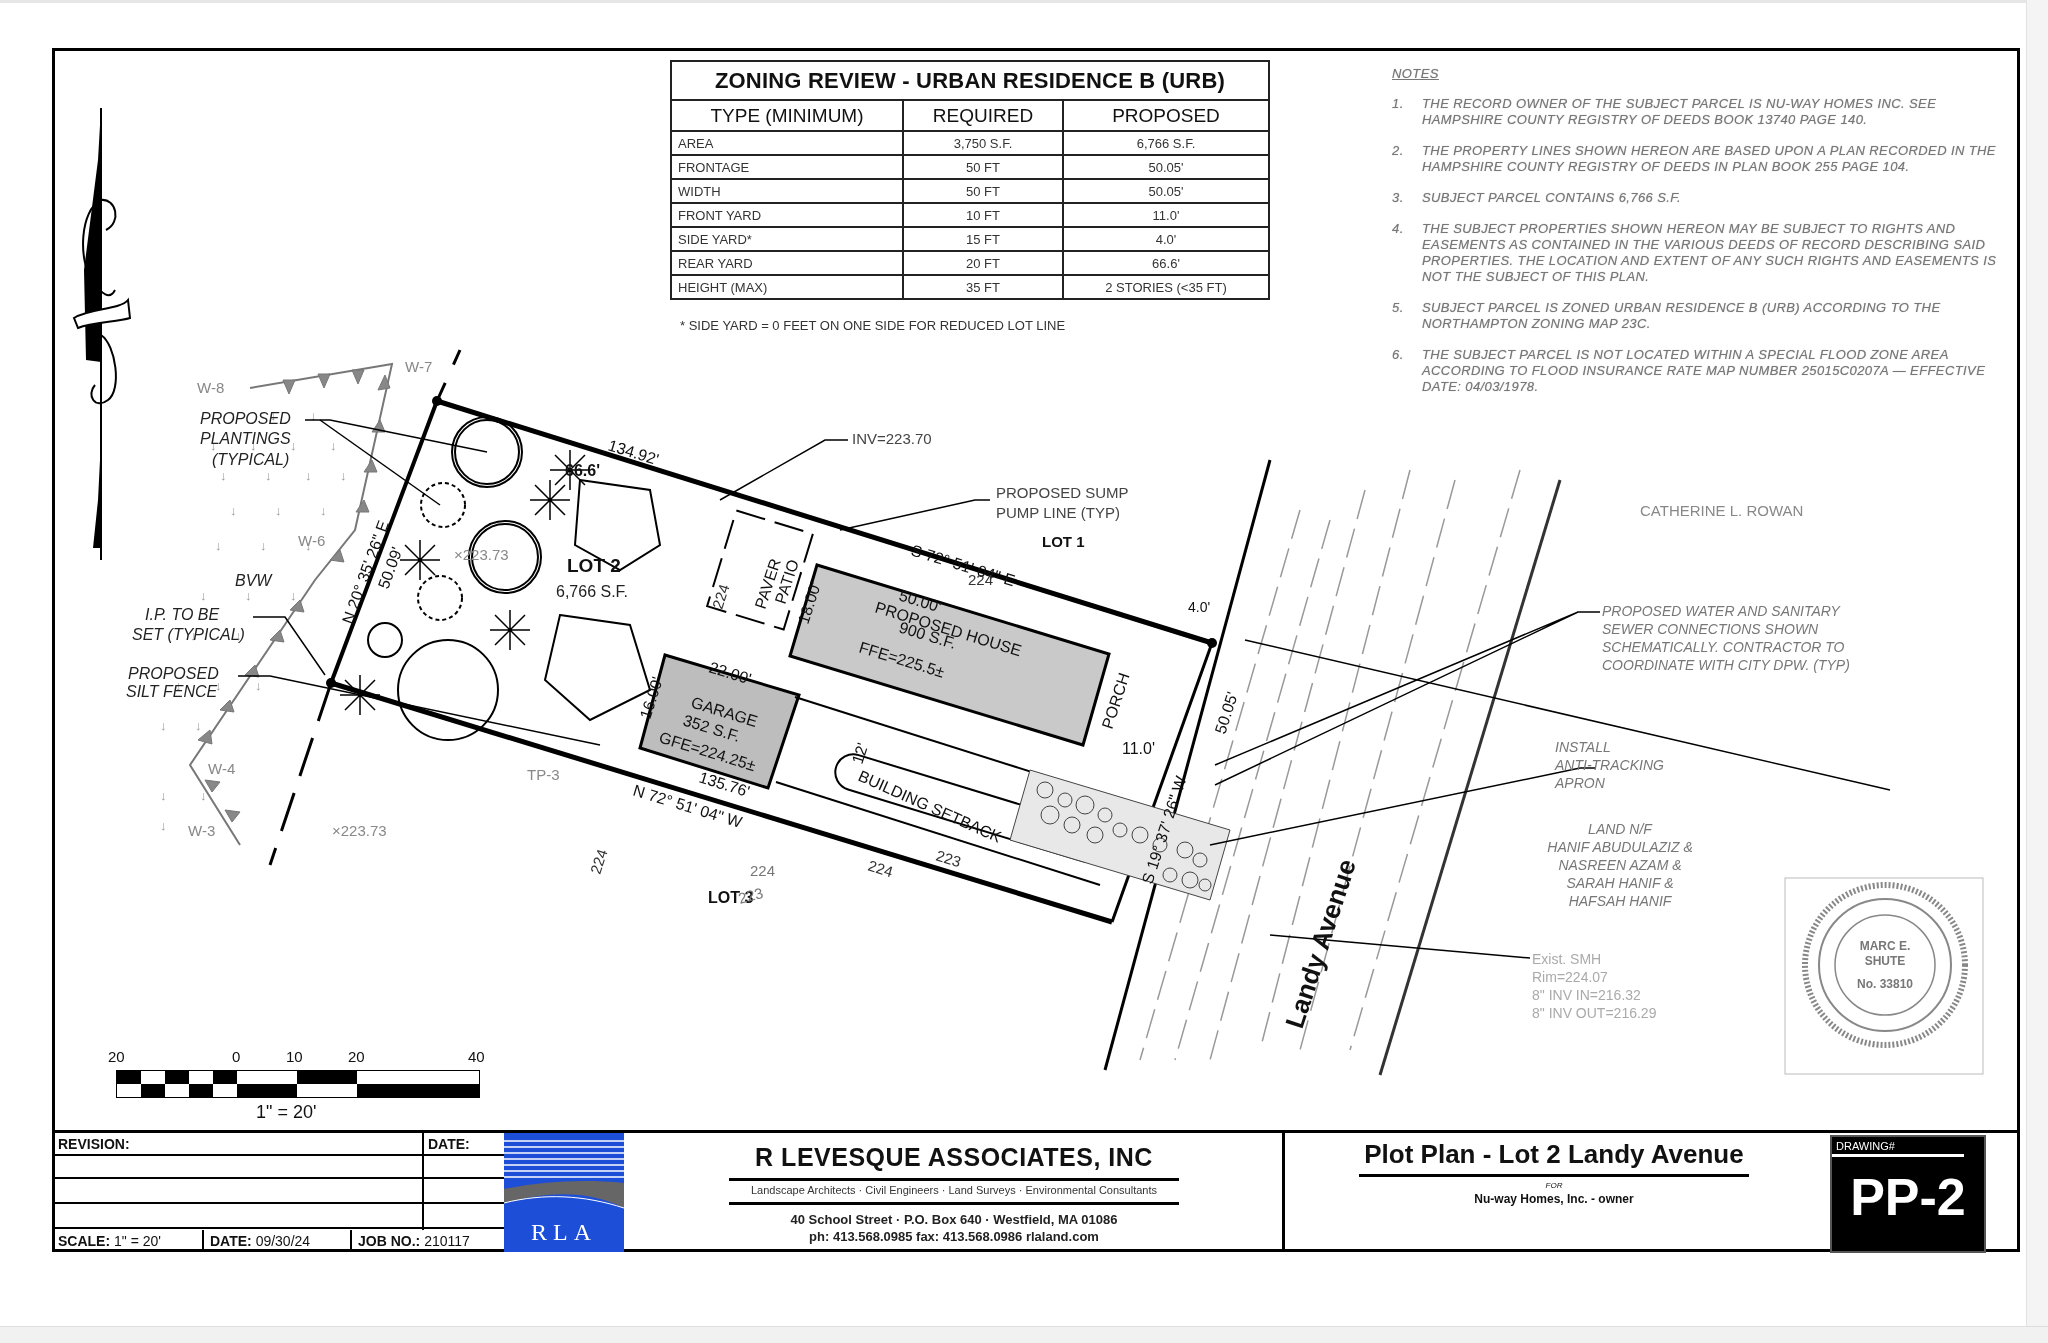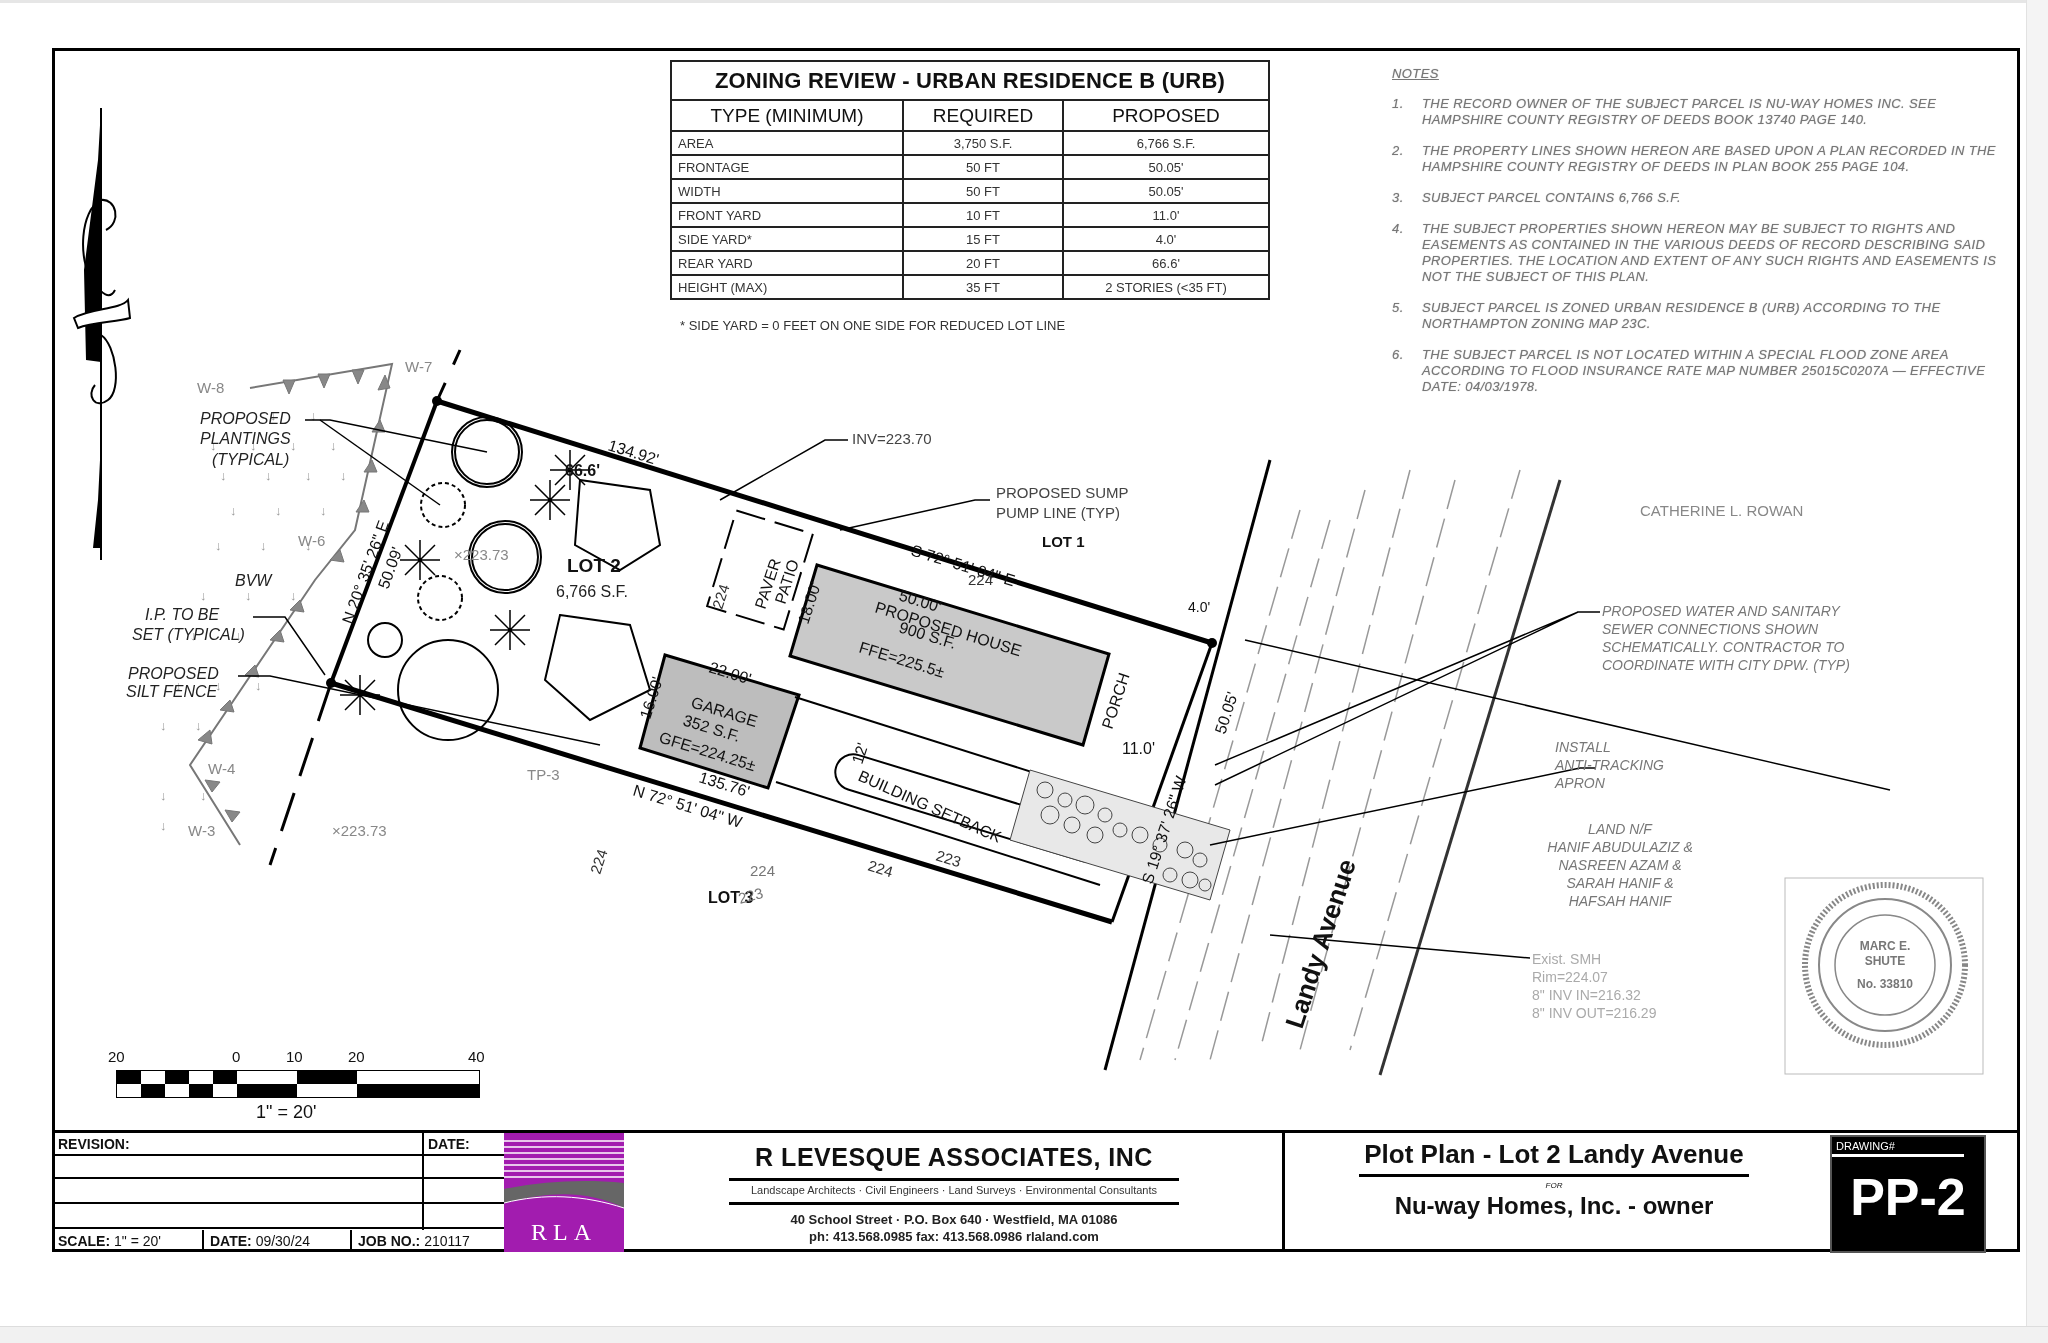--- a/index.html
+++ b/index.html
@@ -36,33 +36,33 @@
   .tb { position:absolute; left:52px; top:1130px; width:1968px; height:122px; border-top:3px solid #000; box-sizing:border-box; }
   .rev { position:absolute; left:0; top:0; width:452px; height:119px; border-right:2px solid #000; }
   .rev .row { position:absolute; left:0; width:452px; border-bottom:2px solid #000; height:21px; }
   .rev .rlbl { position:absolute; left:6px; top:3px; font-size:14px; font-weight:bold; }
   .rev .dcol { position:absolute; left:370px; top:0; width:2px; height:97px; background:#000; }
   .rev .dlbl { position:absolute; left:376px; top:3px; font-size:14px; font-weight:bold; }
   .rev .bottom { position:absolute; left:0; top:97px; width:452px; height:22px; font-size:14px; }
   .rev .bottom span { position:absolute; top:3px; }
   .rev .bottom b { font-weight:bold; }
   .rev .vsep { position:absolute; top:97px; width:2px; height:22px; background:#000; }
-  .logo { position:absolute; left:452px; top:0; width:120px; height:119px; background:#a21caf; overflow:hidden; }
+  .logo { position:absolute; left:452px; top:0; width:120px; height:119px; background:#1d4ed8; overflow:hidden; }
   .logo .rla { position:absolute; bottom:6px; width:120px; text-align:center; color:#fff; font-family:"Liberation Serif", serif; font-size:24px; letter-spacing:6px; }
   .firm { position:absolute; left:574px; top:0; width:656px; height:119px; border-right:3px solid #000; text-align:center; }
   .firm .name { font-size:25px; font-weight:bold; margin-top:10px; letter-spacing:0.5px; }
   .firm .rule { width:450px; height:3px; background:#000; margin:6px auto 0; }
   .firm .tag { font-size:11px; color:#333; margin-top:3px; }
   .firm .addr { font-size:13px; font-weight:bold; color:#222; margin-top:6px; line-height:17px; }
   .proj { position:absolute; left:1232px; top:0; width:540px; height:119px; text-align:center; }
   .proj .ptitle { font-size:26px; font-weight:bold; margin-top:6px; }
   .proj .prule { width:390px; height:3px; background:#000; margin:4px auto 4px; }
   .proj .pid { font-size:18px; font-weight:bold; }
   .proj .for { font-size:8px; margin:2px 0;font-style:italic; }
-  .proj .owner { font-size:24px; font-weight:bold; }
+  .proj .owner { font-size:12px; font-weight:bold; }
   .dwg { position:absolute; left:1778px; top:2px; width:152px; height:114px; background:#000; border:2px solid #555; }
   .dwg .dl { position:absolute; left:0; top:0; width:132px; height:20px; border-bottom:3px solid #fff; color:#fff; font-size:11px; padding:3px 4px; box-sizing:border-box; }
   .dwg .dn { position:absolute; top:30px; width:152px; text-align:center; color:#fff; font-size:52px; font-weight:bold; }
 </style>
 </head>
 <body>
 
 <div class="page-top-rule"></div>
 <div class="page-right"></div>
 <div class="page-bottom"></div>

